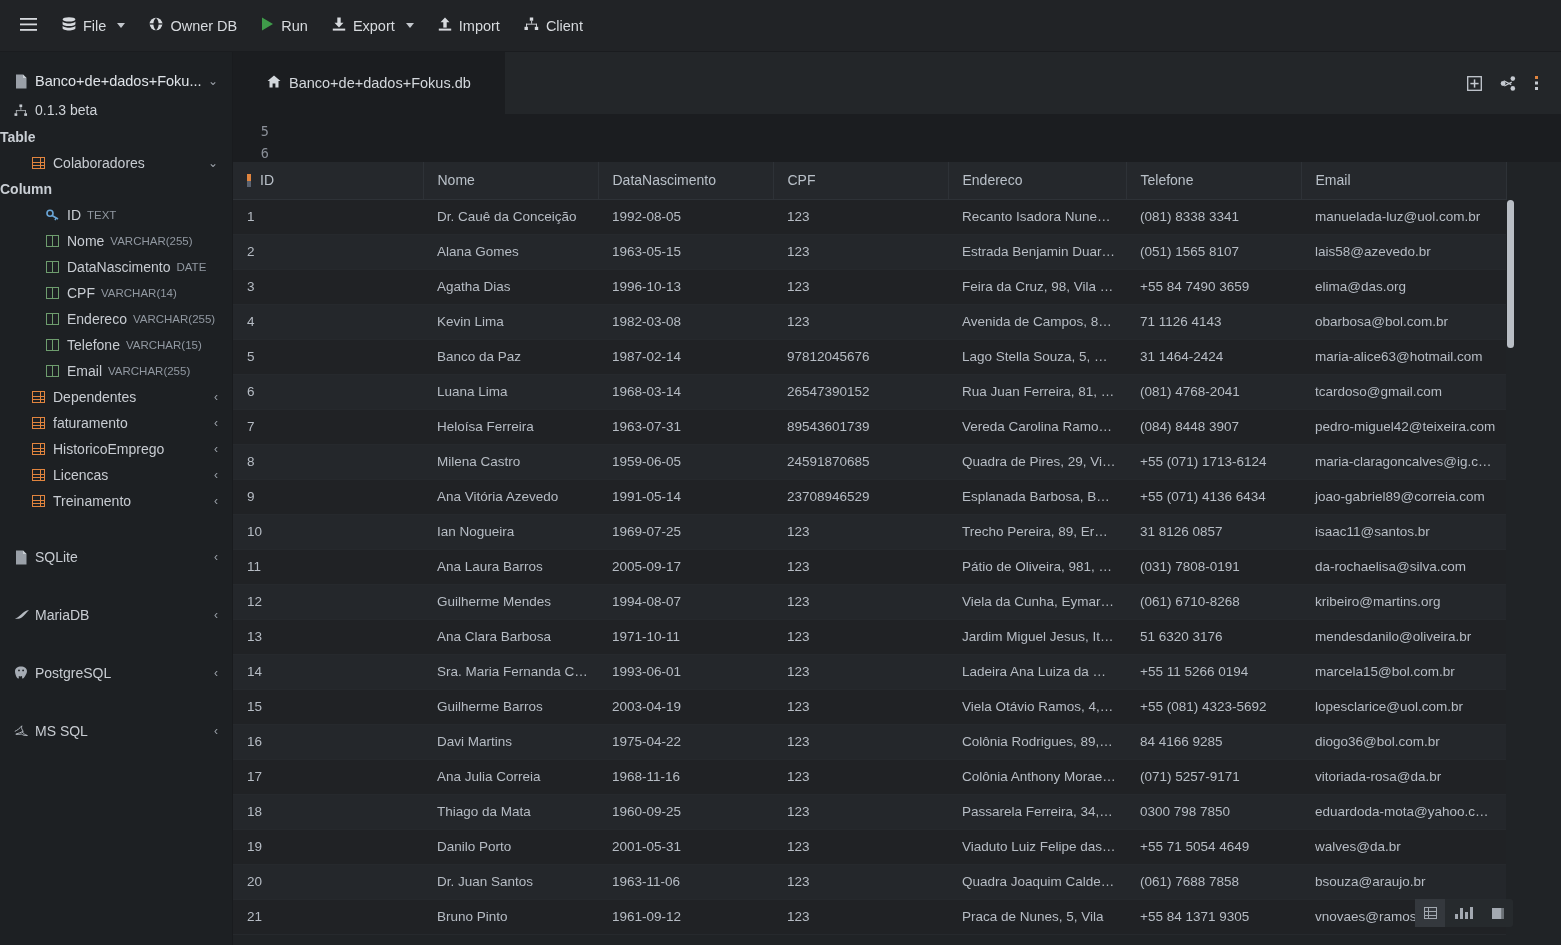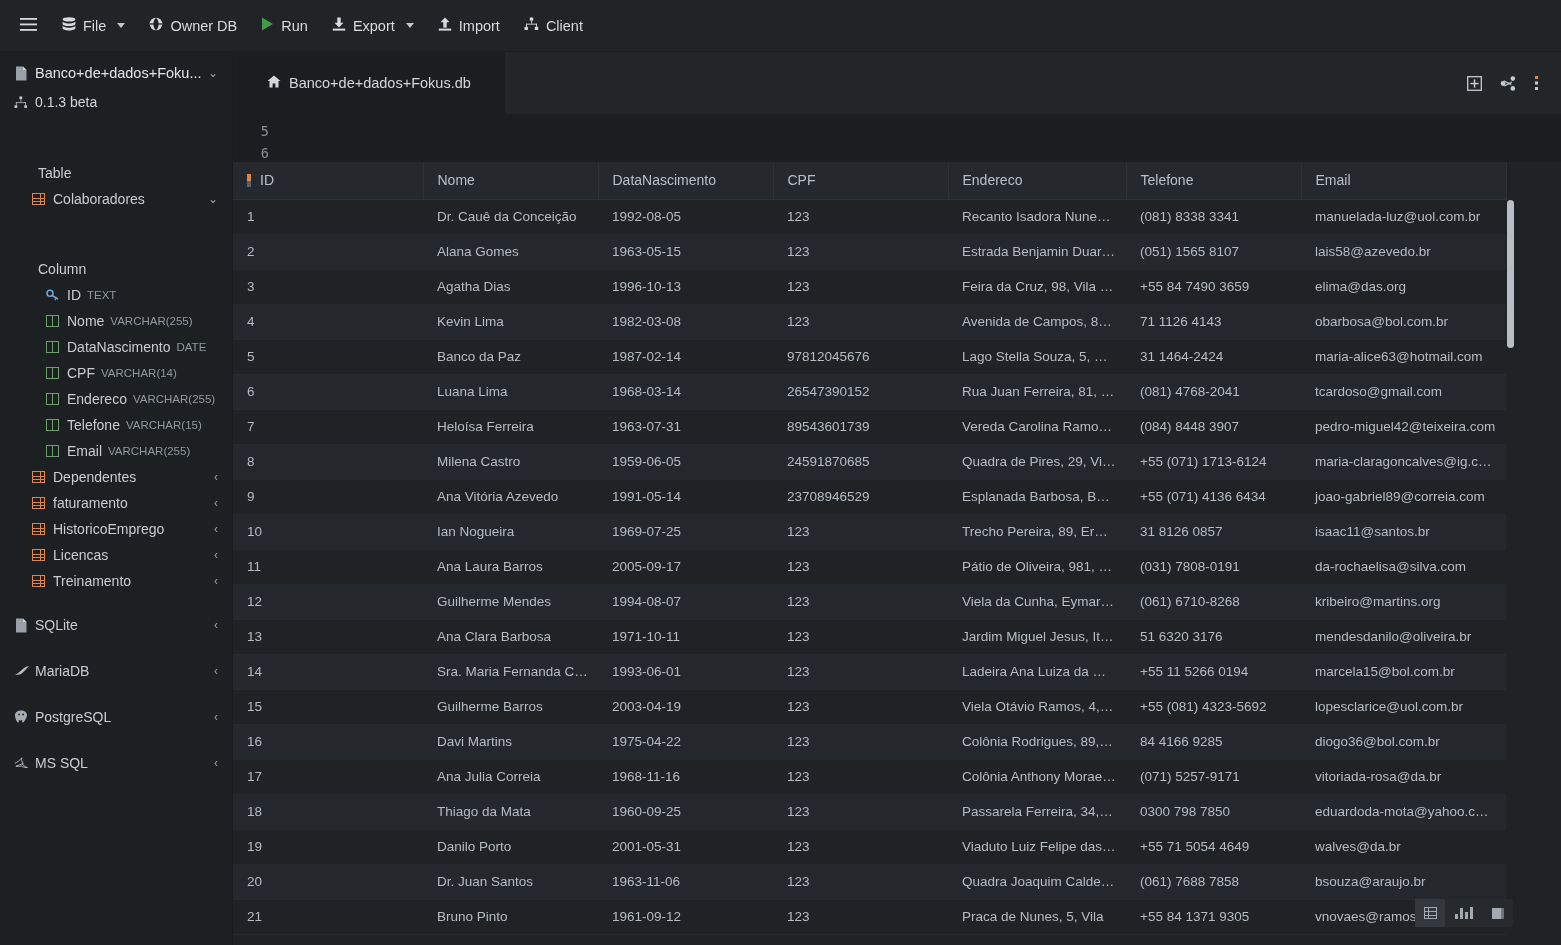--- a/index.html
+++ b/index.html
@@ -52,39 +52,39 @@
   .sb-row {
     display: flex; align-items: center;
     height: 26px;
     padding: 0 14px 0 14px;
     color: #c8ccd2;
     font-size: 14px;
     cursor: pointer;
     white-space: nowrap;
   }
   .sb-db {
-    height: 30px;
+    margin-top: 8px; height: 30px;
     font-size: 14.5px; color: #dfe3e8;
   }
   .sb-ico { width: 21px; flex: 0 0 21px; font-size: 13px; display:flex; align-items:center; }
   .sb-label { flex: 1; overflow: hidden; text-overflow: ellipsis; }
   .sb-chev {
     color: #9aa0a8; font-size: 12px; margin-left: 6px;
     flex: 0 0 auto;
   }
   .sb-version { padding-left: 34px; color: #cfd3d8; height: 28px; }
   .sb-section {
-    padding-left: 38px; color: #c9ced4; font-weight: normal;
+    color: #c9ced4; font-weight: bold;
     height: 26px; font-size: 14px;
-    display: flex; align-items: center; margin-top: 44px;
+    display: flex; align-items: center;
   }
   .sb-table { padding-left: 32px; }
   .sb-col { padding-left: 46px; }
   .sb-coltype { color: #9198a1; font-size: 11.5px; margin-left: 6px; }
-  .sb-engine { margin-top: 16px; height: 30px; padding-left: 14px; }
+  .sb-engine { margin-top: 28px; height: 30px; padding-left: 14px; }
   .grid-ico {
     width: 13px; height: 12px;
     border: 1.5px solid #e0843e;
     background:
       linear-gradient(to right, transparent 32%, #e0843e 32%, #e0843e 38%, transparent 38%, transparent 63%, #e0843e 63%, #e0843e 69%, transparent 69%),
       linear-gradient(to bottom, transparent 38%, #e0843e 38%, #e0843e 48%, transparent 48%, transparent 72%, #e0843e 72%, #e0843e 82%, transparent 82%);
   }
   .col-ico {
     width: 13px; height: 12px;
     border: 1.5px solid #6e9d6e;

